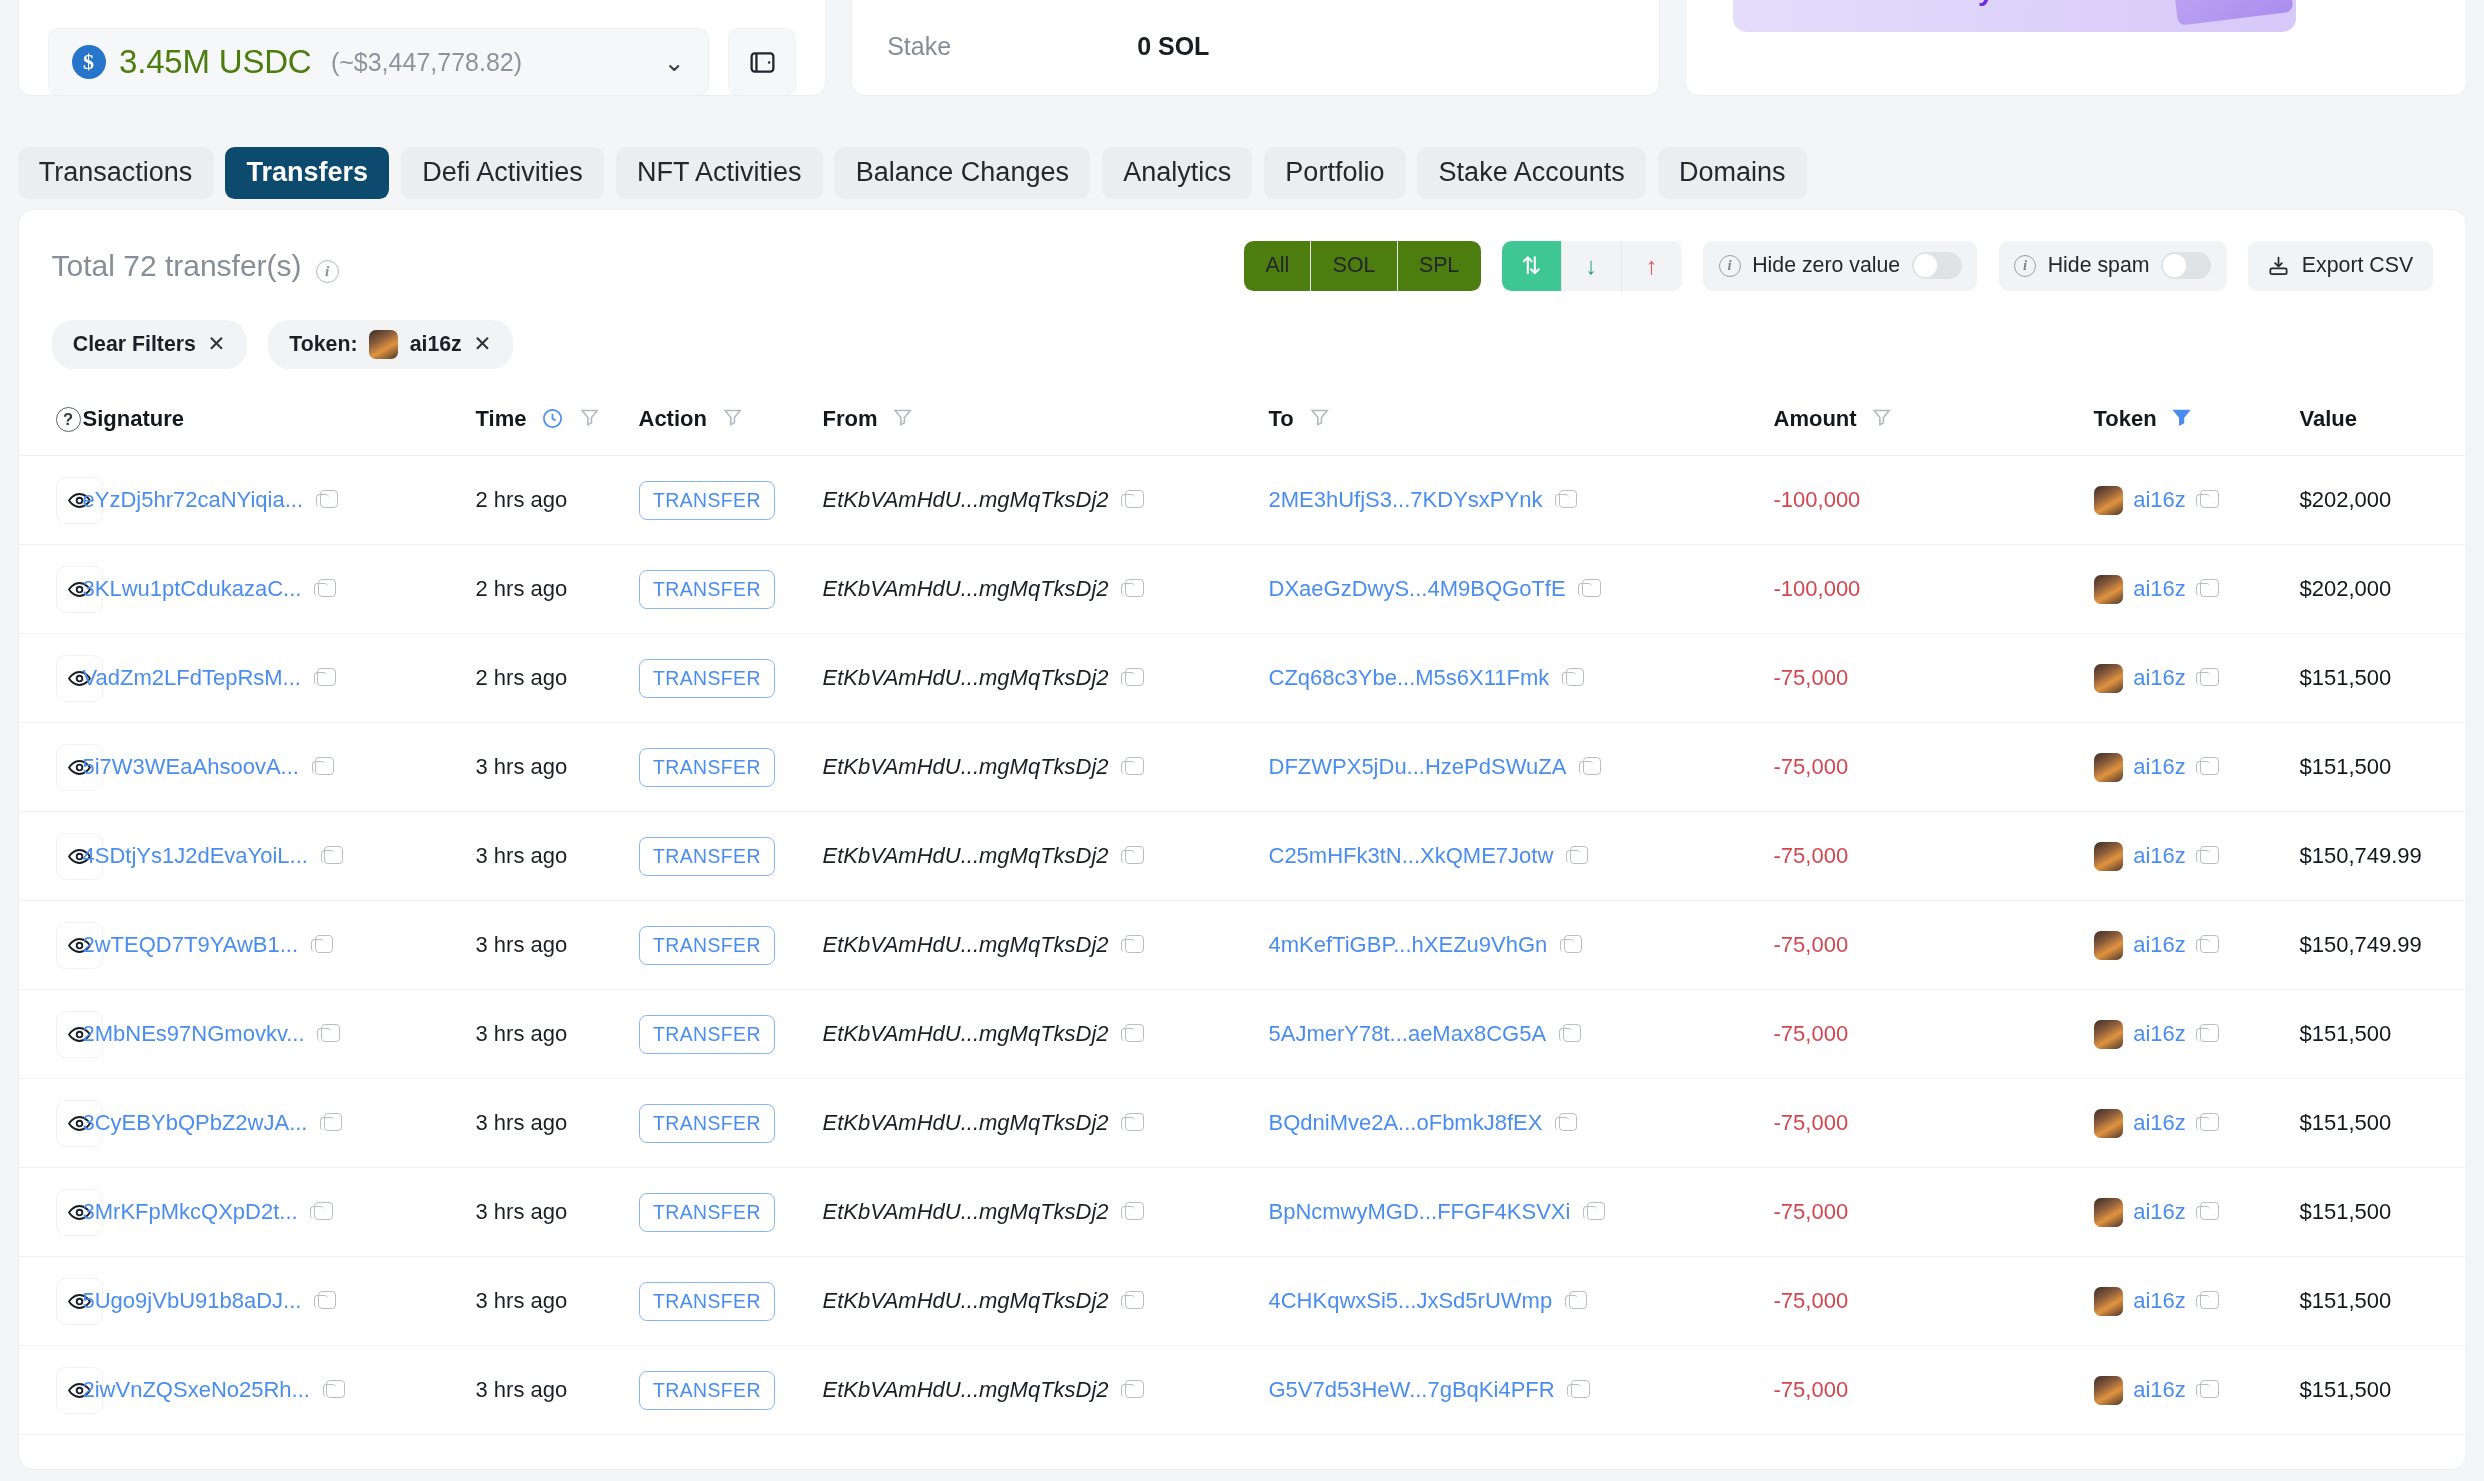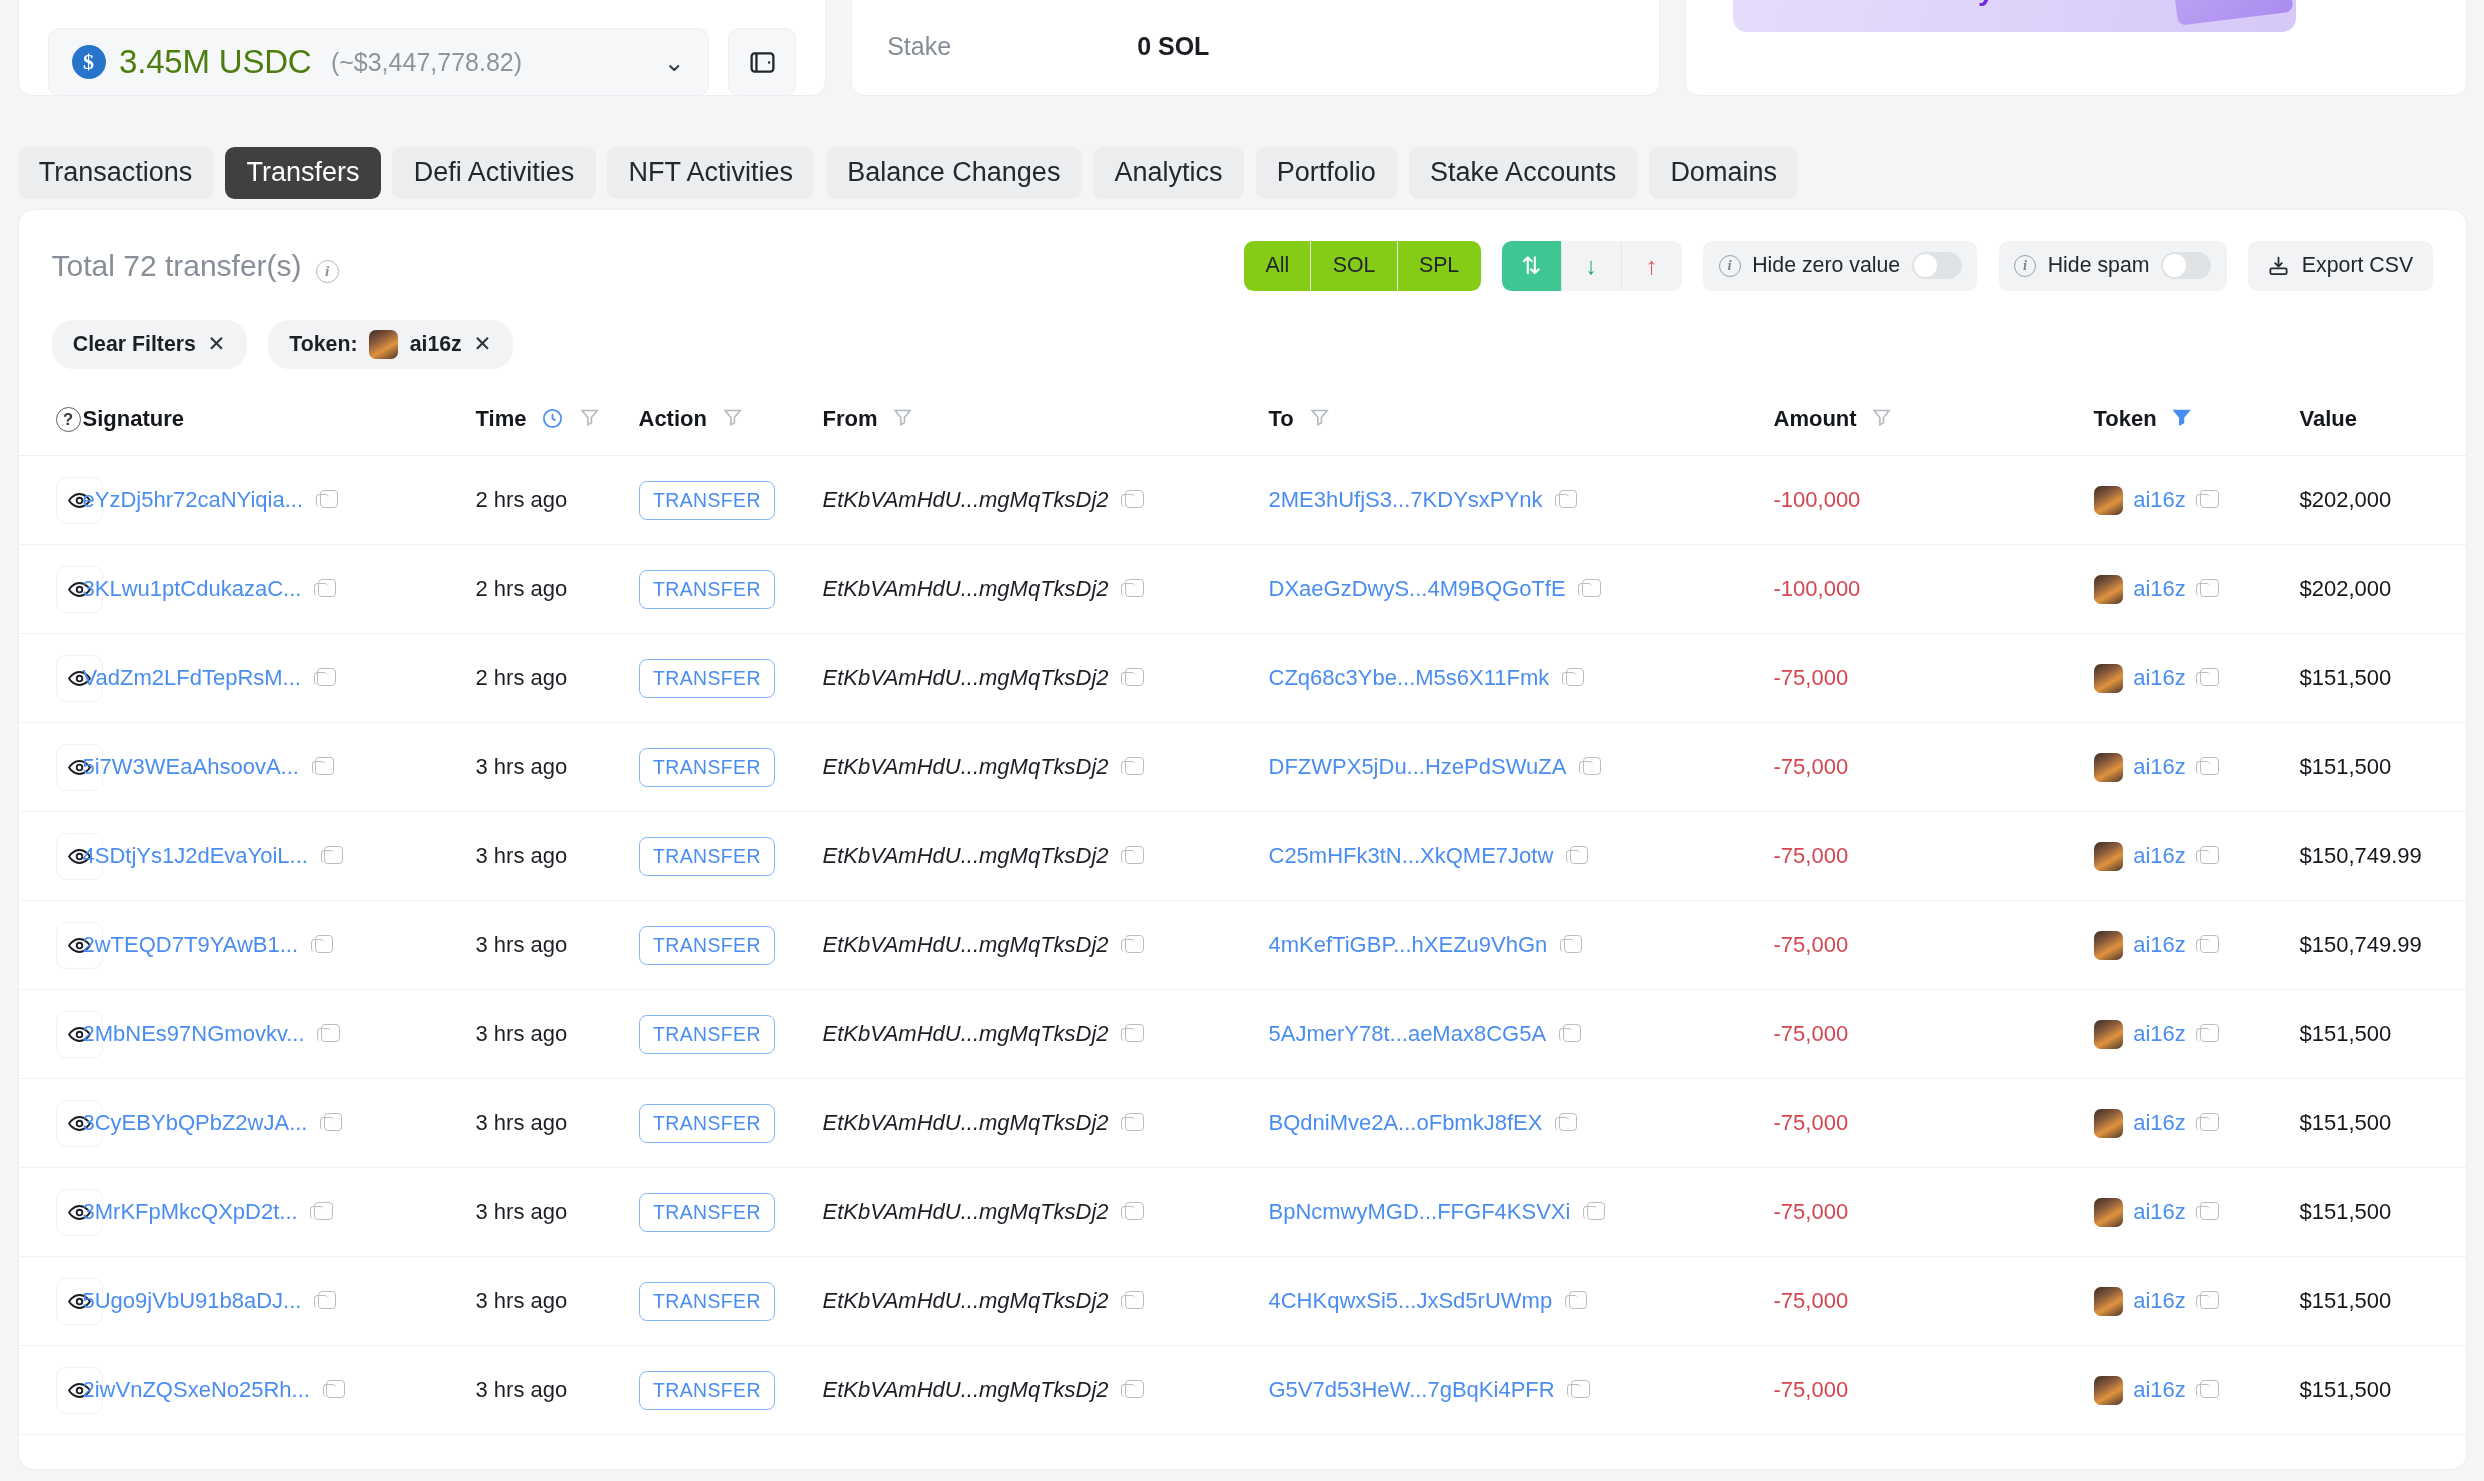--- a/index.html
+++ b/index.html
@@ -113,21 +113,21 @@
     background: #ebedef;
     border-radius: 9.7px;
     height: 52px;
     padding: 0 21.3px;
     display: flex; align-items: center;
     font-size: 27px;
     color: #24282e;
     cursor: pointer;
     white-space: nowrap;
   }
-  .tab.active { background: #404040; color: #ffffff; font-weight: 400; }
+  .tab.active { background: #0c4a6e; color: #ffffff; font-weight: 700; }
 
   
   .panel {
     background: #ffffff;
     border: 1px solid #eceef1;
     border-radius: 15.5px;
     margin: 9.7px 17.5px 0 17.5px;
     height: 1261px;
     overflow: hidden;
   }
@@ -141,21 +141,21 @@
   .info-circle {
     display: inline-flex; align-items: center; justify-content: center;
     width: 23px; height: 23px; border: 1.6px solid #b2b8bf; border-radius: 50%;
     font-size: 15.5px; color: #8b9198; margin-left: 9.7px;
     font-family: "Liberation Serif", serif; font-style: italic; font-weight: 700;
     vertical-align: middle;
   }
   .head-tools { margin-left: auto; display: flex; align-items: center; gap: 21.3px; }
 
   .seg {
-    display: flex; background: #84cc16; border-radius: 9.7px; overflow: hidden; height: 50px;
+    display: flex; background: #4d7c0f; border-radius: 9.7px; overflow: hidden; height: 50px;
   }
   .seg .sg {
     padding: 0 21.3px; display: flex; align-items: center; font-size: 21.3px; color: #23272d;
     cursor: pointer; border-right: 1px solid #e4e6e9;
   }
   .seg .sg:last-child { border-right: none; }
 
   .seg2 { display: flex; border-radius: 9.7px; overflow: hidden; height: 50px; background: #f2f3f5; }
   .seg2 .sg { width: 60px; display: flex; align-items: center; justify-content: center;
     font-size: 24px; cursor: pointer; border-right: 1px solid #e4e6e9; }

